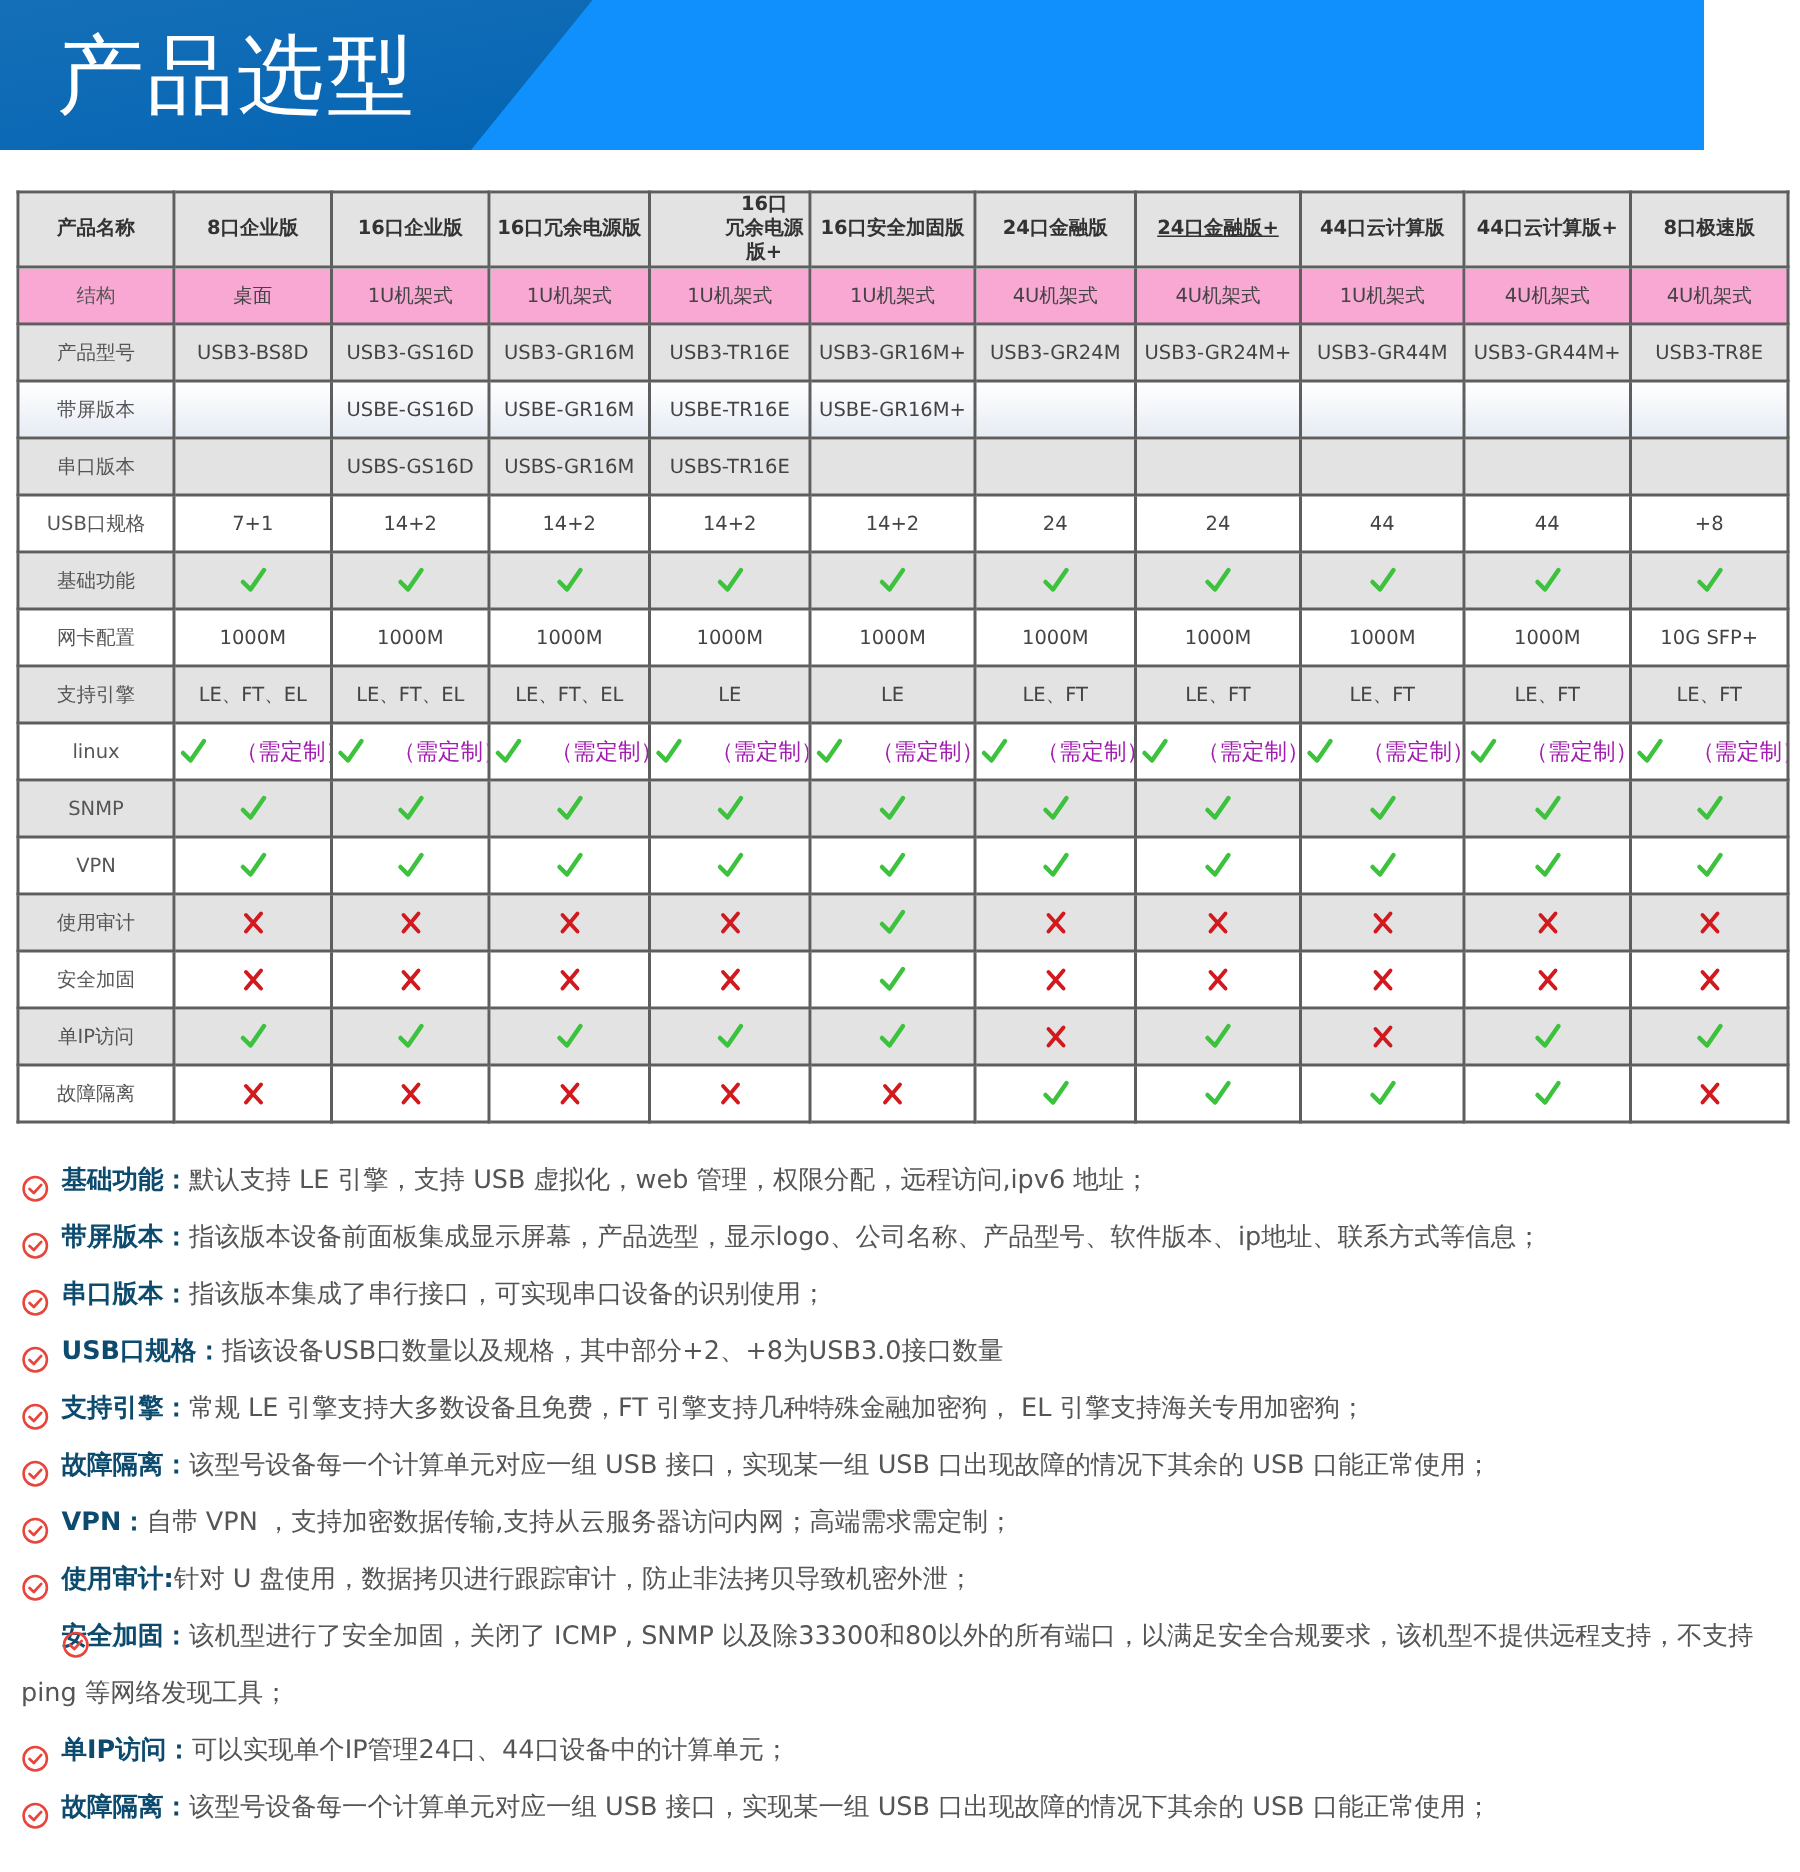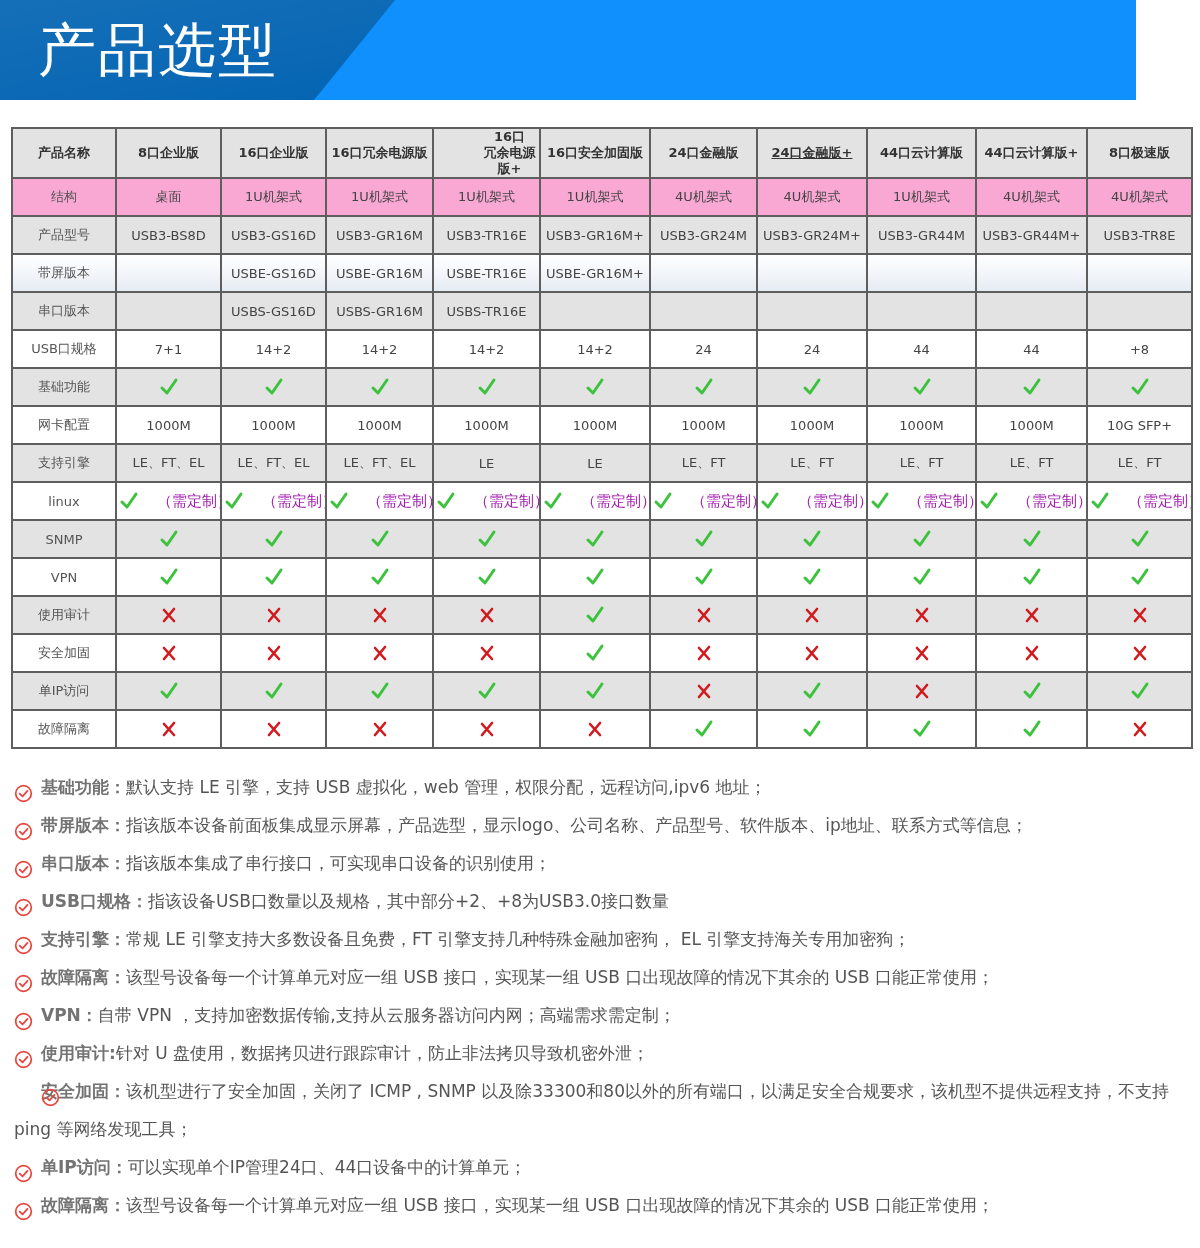--- a/index.html
+++ b/index.html
@@ -24,21 +24,21 @@
   table.spec tr.grad td { background: linear-gradient(#ffffff, #e6ecf4); }
   table.spec td.label { color: #555; }
 
   .check { display: inline-block; width: 20px; height: 20px; vertical-align: middle; }
   .cross { display: inline-block; width: 16px; height: 16px; vertical-align: middle; }
   .custom { font-size: 15px; color: #a21caf; vertical-align: middle; margin-left: 18px; }
 
   .notes { position: absolute; left: 14px; top: 768px; width: 1180px; }
   .note { font-size: 17px; color: #555; line-height: 38px; position: relative; padding-left: 27px; }
   .note .bullet { position: absolute; left: 0; top: 10px; width: 19px; height: 19px; }
-  .note .key { font-weight: bold; color: #737373; }
+  .note .key { font-weight: bold; color: #0c4a6e; }
   .note.wrap { line-height: 38px; padding-left: 0; text-indent: 27px; }
   .note.wrap .bullet { left: 0; }
 </style>
 </head>
 <body>
 
 <div class="banner">
   <div class="banner-dark"></div>
   <div class="banner-sheen"></div>
   <h1 class="banner-title">产品选型</h1>

